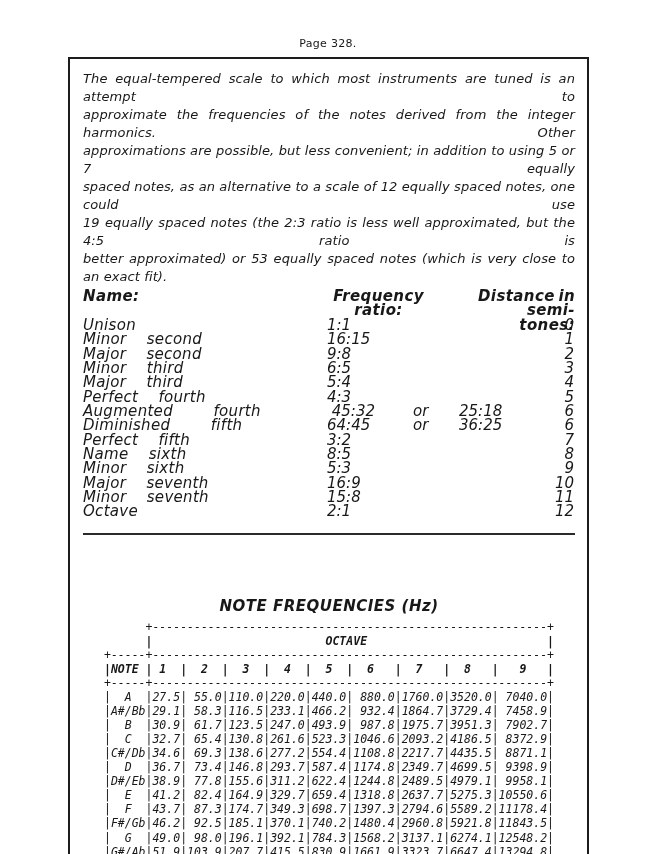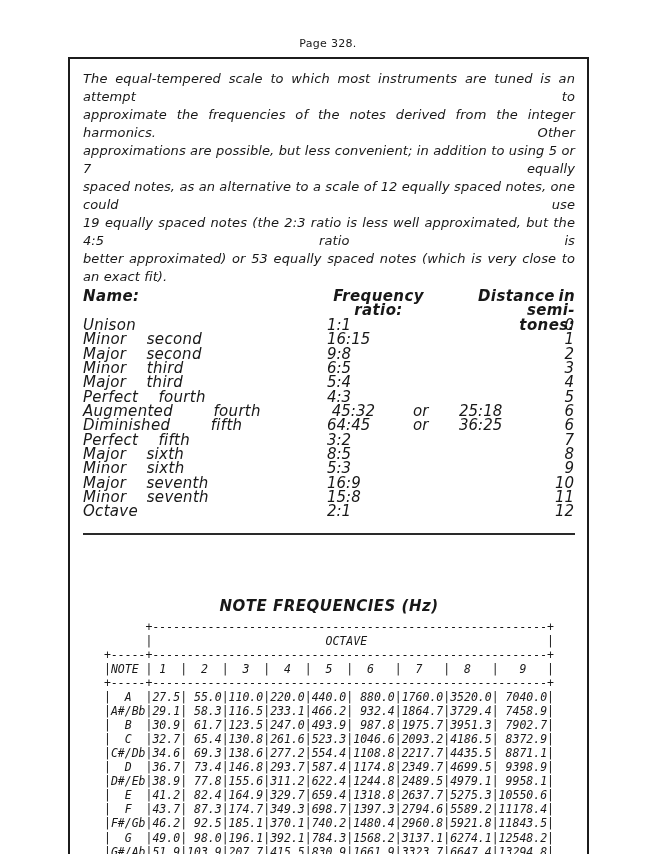--- a/index.html
+++ b/index.html
@@ -70,21 +70,21 @@
   pre.ascii{
     margin:5px auto 0;
     width:-moz-fit-content;
     width:fit-content;
     font-family:"DejaVu Sans Mono", monospace;
     font-style:italic;
     font-size:11.5px;
     line-height:14.05px;
   }
   pre.ascii .l{ white-space:pre; }
-  pre.ascii .b{ font-weight:normal; }
+  pre.ascii .b{ font-weight:bold; }
 </style>
 </head>
 <body>
 
 <div>
   <div class="page-header">Page 328.</div>
 
   <div class="box">
 
     <div class="intro">
@@ -171,21 +171,21 @@
           <span class="c-dist">6</span>
         </div>
           <div class="irow">
           <span class="c-name">Perfect    fifth</span>
           <span class="c-ratio">3:2</span>
           <span class="c-or"></span>
           <span class="c-alt"></span>
           <span class="c-dist">7</span>
         </div>
           <div class="irow">
-          <span class="c-name">Major    sixth</span>
+          <span class="c-name">Name    sixth</span>
           <span class="c-ratio">8:5</span>
           <span class="c-or"></span>
           <span class="c-alt"></span>
           <span class="c-dist">8</span>
         </div>
           <div class="irow">
           <span class="c-name">Minor    sixth</span>
           <span class="c-ratio">5:3</span>
           <span class="c-or"></span>
           <span class="c-alt"></span>

